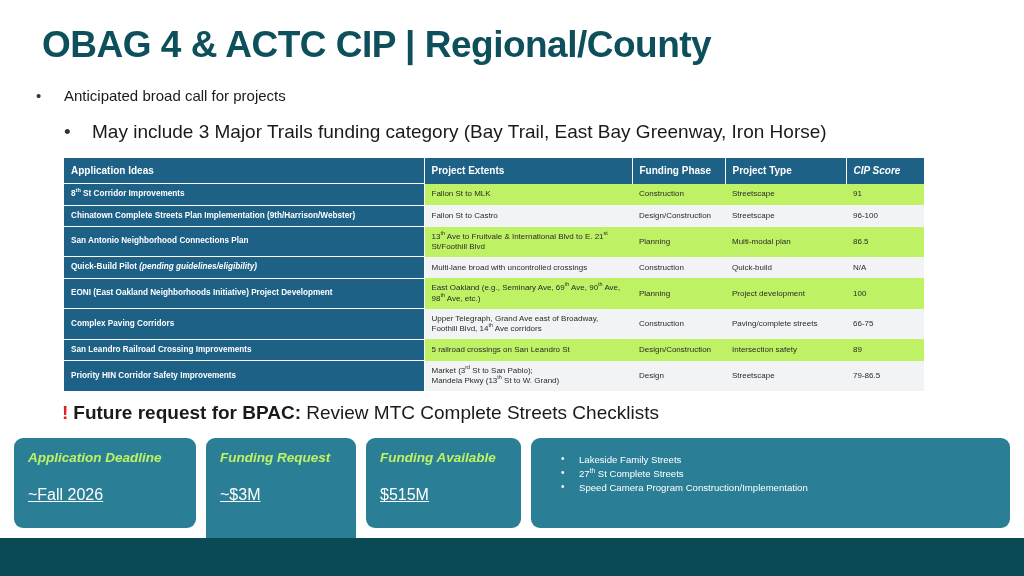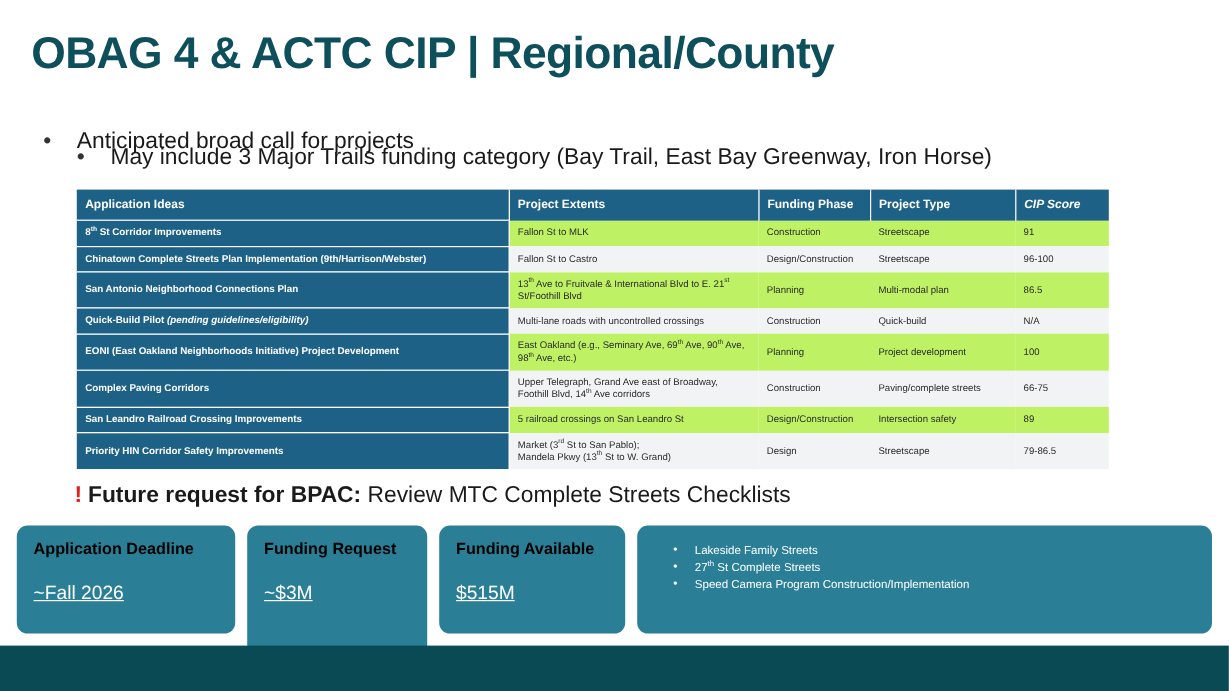--- a/index.html
+++ b/index.html
@@ -11,38 +11,37 @@
     height: 576px;
     background: #ffffff;
     font-family: "Liberation Sans", sans-serif;
     overflow: hidden;
     position: relative;
   }
 
   
   .slide-title {
     position: absolute;
-    left: 26px;
+    left: 42px;
     top: 24px;
     font-size: 37px;
     font-weight: bold;
     letter-spacing: -0.5px;
     color: #0E4F5C;
     white-space: nowrap;
   }
 
   
   .bullet-l1 {
     position: absolute;
     left: 36px;
     top: 87px;
-    font-size: 19px;
+    font-size: 15px;
     color: #1a1a1a;
     white-space: nowrap;
-    margin-top: 20px;
   }
   .bullet-l1 .dot {
     display: inline-block;
     width: 28px;
     color: #333;
   }
   .bullet-l2 {
     position: absolute;
     left: 64px;
     top: 121px;
@@ -124,23 +123,24 @@
 
   
   .card {
     position: absolute;
     background: #2A7F96;
     border-radius: 9px;
     box-sizing: border-box;
     padding: 12px 14px;
   }
   .card .card-title {
-    color: #000000;
+    color: #bef264;
     font-size: 13.5px;
     font-weight: bold;
+    font-style: italic;
   }
   .card .card-value {
     color: #ffffff;
     font-size: 16px;
     margin-top: 21px;
     font-weight: normal;
     text-decoration: underline;
   }
   #card-deadline { left: 14px;  top: 438px; width: 182px; height: 90px; }
   #card-request  { left: 206px; top: 438px; width: 150px; height: 113px; }
@@ -224,21 +224,21 @@
       </tr>
       <tr class="odd">
         <td class="idea">San Antonio Neighborhood Connections Plan</td>
         <td class="data">13<sup>th</sup> Ave to Fruitvale &amp; International Blvd to E. 21<sup>st</sup> St/Foothill Blvd</td>
         <td class="data">Planning</td>
         <td class="data">Multi-modal plan</td>
         <td class="data">86.5</td>
       </tr>
       <tr class="even">
         <td class="idea">Quick-Build Pilot <em>(pending guidelines/eligibility)</em></td>
-        <td class="data">Multi-lane roads with uncontrolled crossings</td>
+        <td class="data">Multi-lane broad with uncontrolled crossings</td>
         <td class="data">Construction</td>
         <td class="data">Quick-build</td>
         <td class="data">N/A</td>
       </tr>
       <tr class="odd">
         <td class="idea">EONI (East Oakland Neighborhoods Initiative) Project Development</td>
         <td class="data">East Oakland (e.g., Seminary Ave, 69<sup>th</sup> Ave, 90<sup>th</sup> Ave, 98<sup>th</sup> Ave, etc.)</td>
         <td class="data">Planning</td>
         <td class="data">Project development</td>
         <td class="data">100</td>

